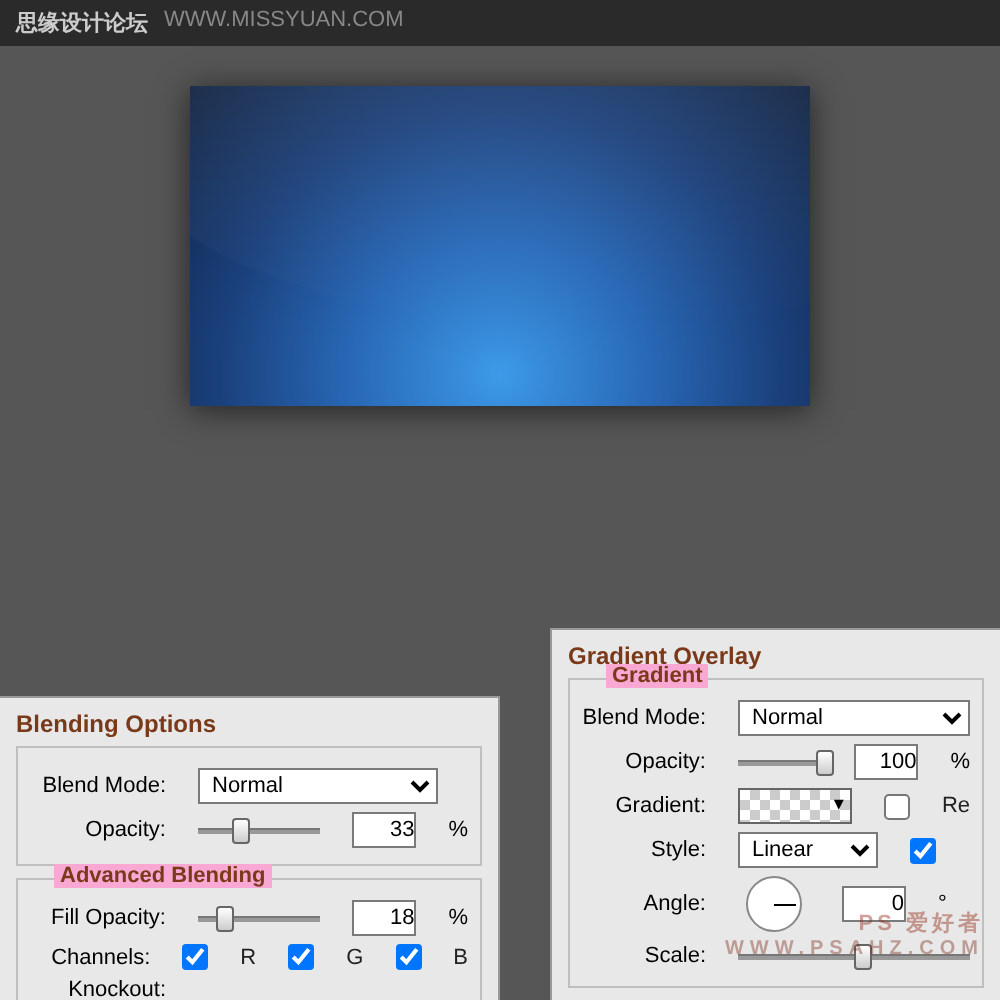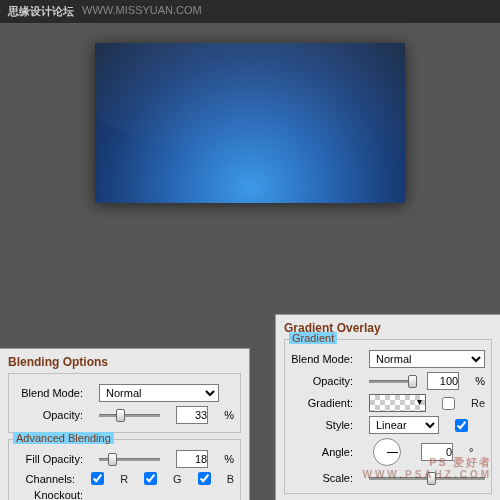--- a/index.html
+++ b/index.html
@@ -6,21 +6,21 @@
 body{background:#565656;width:500px;height:500px;position:relative;overflow:hidden}
 .topbar{background:#2a2a2a;color:#888;padding:4px 8px;font-size:11px;display:flex;gap:8px}
 .topbar span:first-child{color:#ccc;font-weight:bold}
 .canvas{margin:20px auto 0;width:310px;height:160px;background:radial-gradient(ellipse at 50% 90%,#3d9ae8 0%,#2867b5 35%,#1a3f7a 65%,#0d1f3d 100%);box-shadow:0 2px 15px rgba(0,0,0,.6);position:relative;overflow:hidden}
 .canvas::before{content:'';position:absolute;top:-80px;left:-40px;width:480px;height:200px;border-radius:50%;background:linear-gradient(180deg,rgba(255,255,255,.12),rgba(255,255,255,0))}
 .panel{position:absolute;background:#e8e8e8;border:1px solid #999;padding:6px 8px}
 .panel-left{left:0;top:348px;width:250px;height:152px;border-left:none;border-bottom:none}
 .panel-right{left:275px;top:314px;width:225px;height:186px;border-right:none;border-bottom:none}
 .title{color:#7a3a1a;font-weight:bold;font-size:12px;margin-bottom:4px}
 .fieldset{border:1px solid #bfbfbf;padding:6px 6px 4px;margin-bottom:6px;position:relative}
-.fieldset>.legend{position:absolute;top:-8px;left:4px;background:#7dd3fc;padding:0 3px;color:#7a3a1a;font-weight:normal;font-size:11px}
+.fieldset>.legend{position:absolute;top:-8px;left:18px;background:#f9a8d4;padding:0 3px;color:#7a3a1a;font-weight:bold;font-size:11px}
 .row{display:flex;align-items:center;margin:4px 0;gap:16px}
 .lbl{text-align:right;width:68px}
 .lbl-r{text-align:right;width:62px}
 select{border:1px solid #7a7a7a;background:#fff;height:18px;font-size:11px;padding:0 2px}
 .slider{flex:1;height:16px;position:relative}
 .slider::before{content:'';position:absolute;top:7px;left:0;right:0;height:2px;background:#999;border-top:1px solid #777}
 .thumb{position:absolute;top:2px;width:9px;height:13px;background:linear-gradient(#fff,#ccc);border:1px solid #666;border-radius:2px}
 .numbox{width:32px;height:18px;border:1px solid #7a7a7a;background:#fff;text-align:right;line-height:16px}
 .grad-preview{flex:1;height:18px;border:1px solid #666;background:linear-gradient(90deg,#000,#fff);position:relative}
 .grad-preview::after{content:'▾';position:absolute;right:3px;top:1px;font-size:10px}

